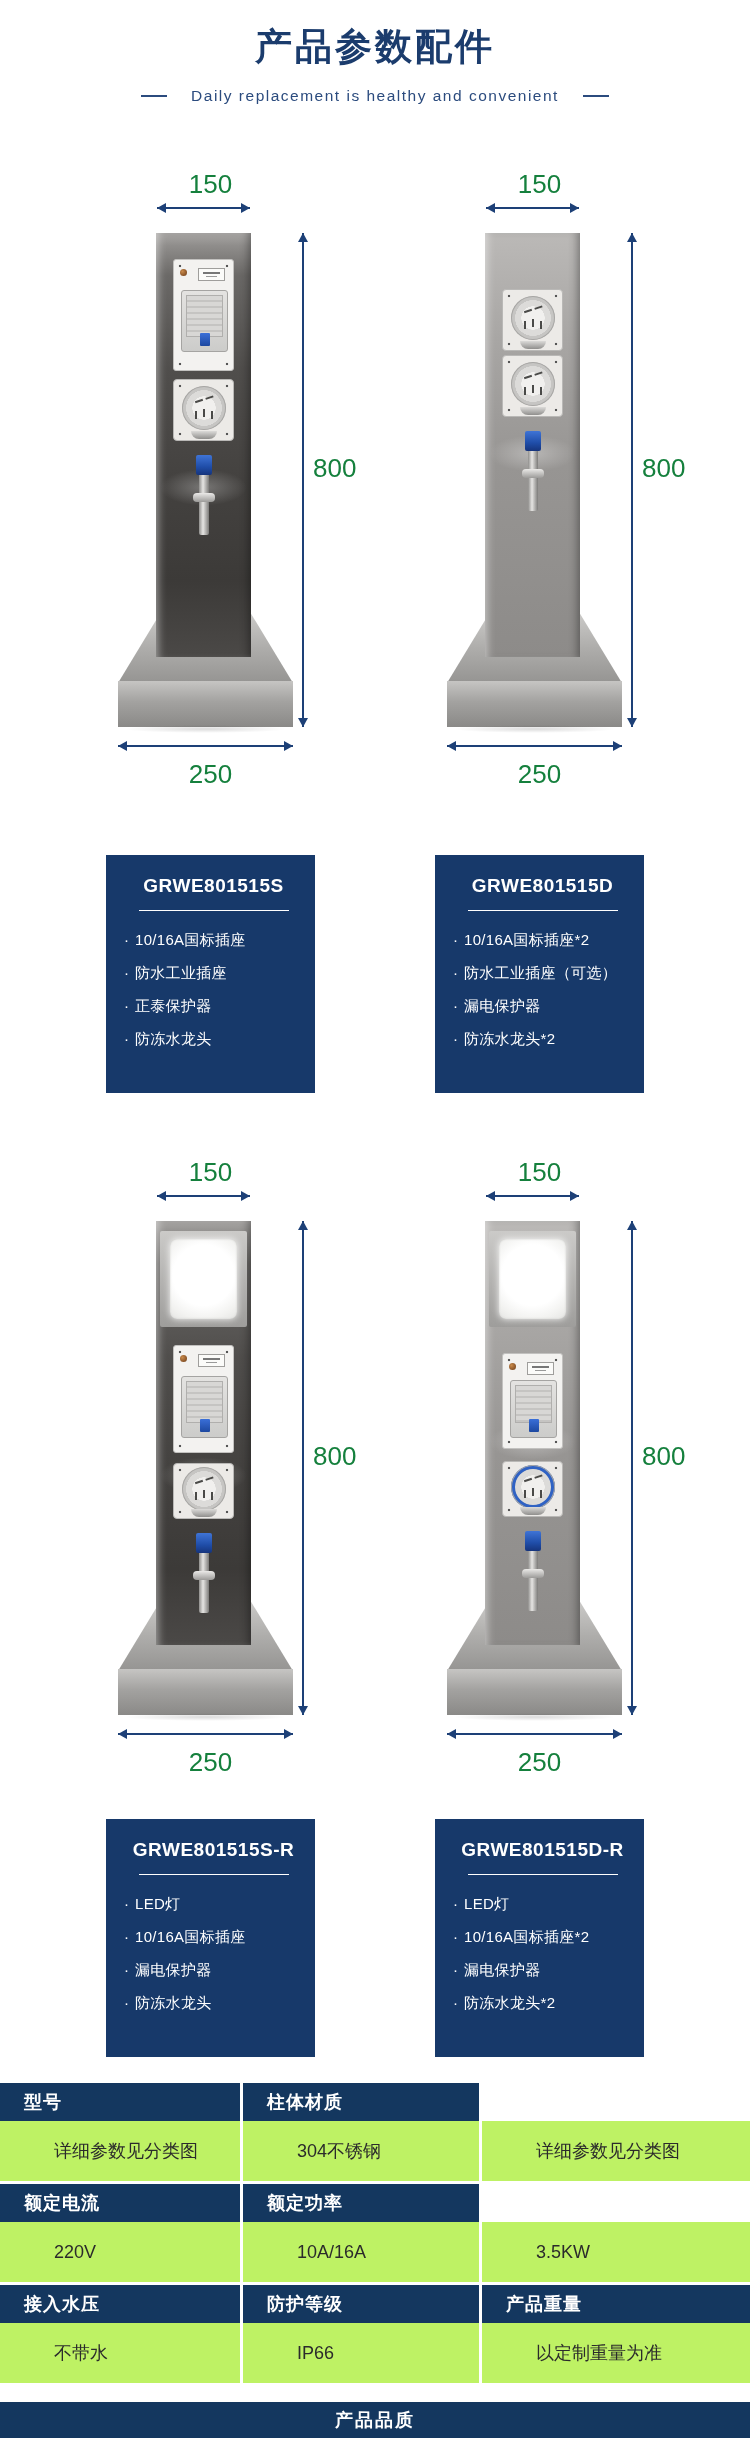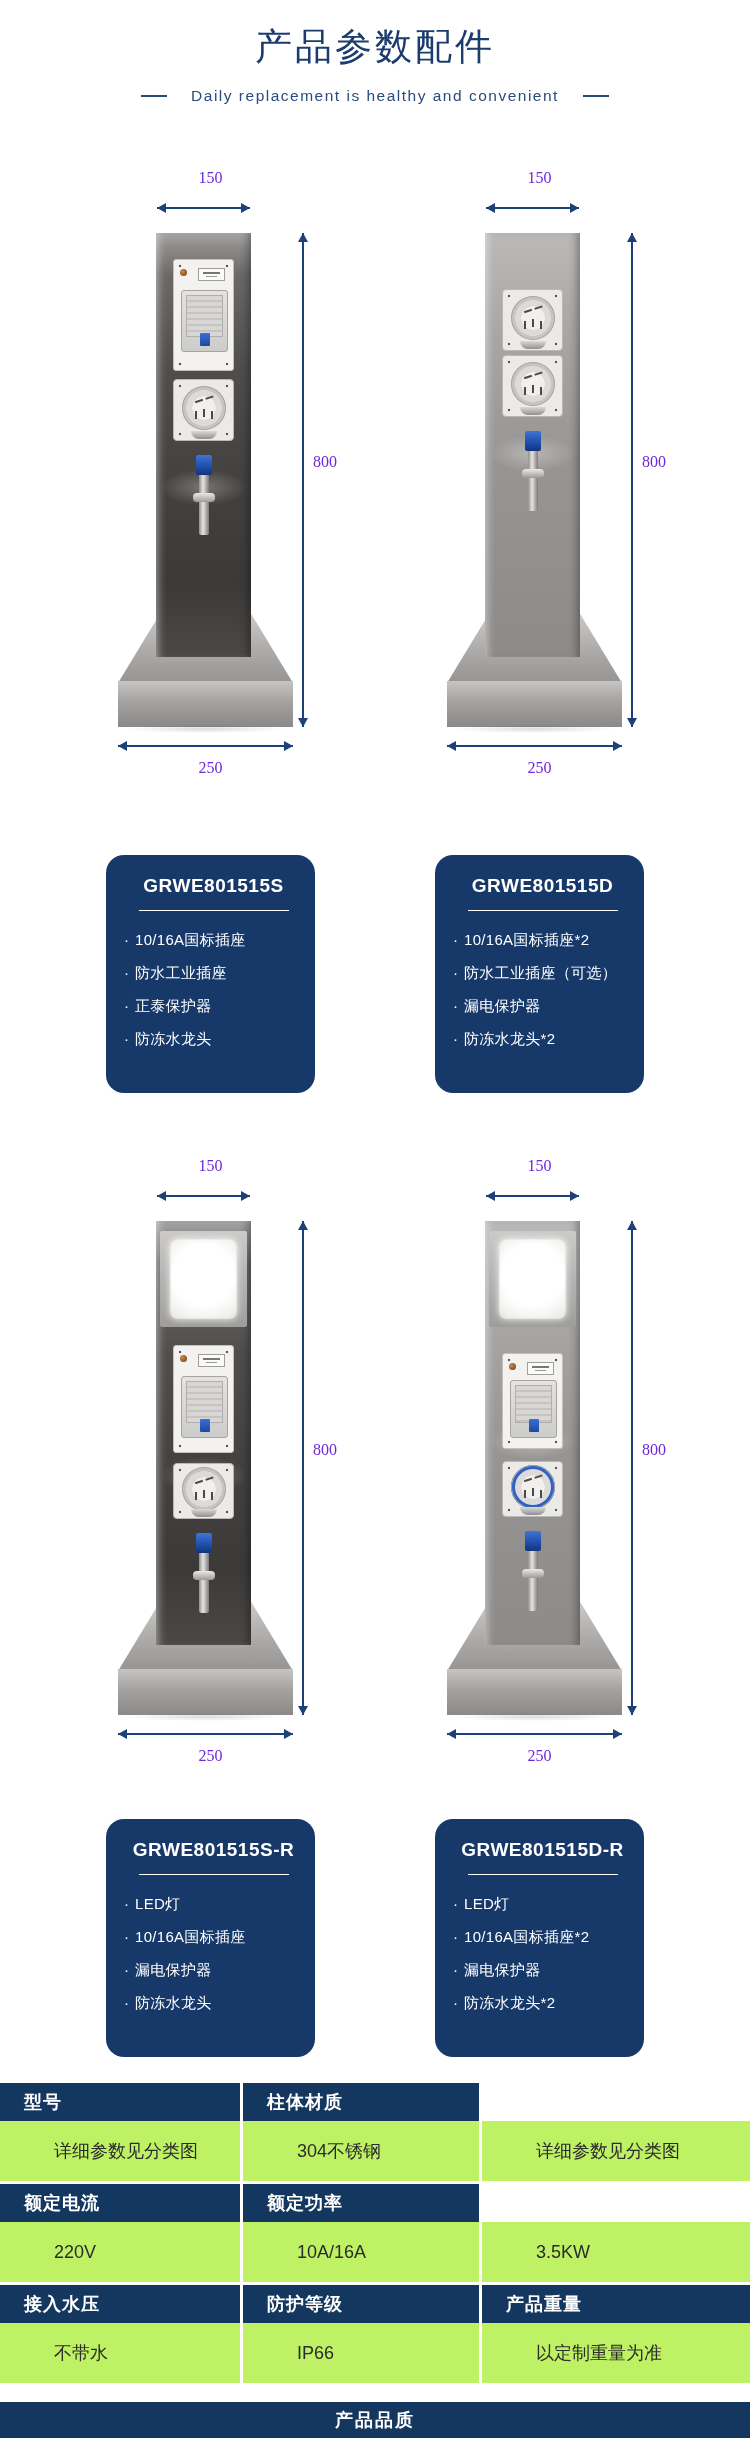--- a/index.html
+++ b/index.html
@@ -10,33 +10,33 @@
     --dim:#1d4077;
   }
   *{margin:0;padding:0;box-sizing:border-box;}
   html,body{margin:0;padding:0;}
   body{
     width:750px;height:2443px;background:#fff;position:relative;overflow:hidden;
     font-family:"Liberation Sans","DejaVu Sans",sans-serif;
   }
   
   .header{padding-top:22px;text-align:center;}
-  .page-title{font-size:37px;font-weight:normal;color:var(--title-text);letter-spacing:3px;}
+  .page-title{font-size:37px;font-weight:bold;color:var(--title-text);letter-spacing:3px;}
   .subtitle-row{margin-top:15px;display:flex;align-items:center;justify-content:center;gap:24px;}
   .dash{width:26px;height:2px;background:var(--subtitle-text);}
   .subtitle{font-size:15.5px;color:var(--subtitle-text);letter-spacing:1.5px;}
   
   .pair-row{width:750px;display:flex;justify-content:center;gap:120px;}
   .figures-row.r1{margin-top:56px;}
   .figures-row.r2{margin-top:56px;}
   .cards-row.r1{margin-top:64px;}
   .cards-row.r2{margin-top:40px;}
   
   .figure{position:relative;width:209px;height:630px;}
-  .dim-label{position:absolute;font-size:16px;color:#6d28d9;font-family:Liberation Serif, serif;}
+  .dim-label{position:absolute;font-size:26px;color:#15803d;}
   .dim-w{top:8px;left:0;width:100%;text-align:center;}
   .dim-b{top:598px;left:0;width:100%;text-align:center;}
   .dim-h{left:207px;top:292px;width:50px;}
   .h-arrow{position:absolute;height:2px;background:var(--dim);}
   .h-arrow::before{content:'';position:absolute;left:0;top:-4px;border:5px solid transparent;border-left:0;border-right:9px solid var(--dim);}
   .h-arrow::after{content:'';position:absolute;right:0;top:-4px;border:5px solid transparent;border-right:0;border-left:9px solid var(--dim);}
   .arrow-w{top:46px;left:51px;width:93px;}
   .arrow-b{top:584px;left:12px;width:175px;}
   .v-arrow{position:absolute;width:2px;background:var(--dim);left:196px;top:72px;height:494px;}
   .v-arrow::before{content:'';position:absolute;top:0;left:-4px;border:5px solid transparent;border-top:0;border-bottom:9px solid var(--dim);}
@@ -108,21 +108,21 @@
   .v2 .socket.s2{top:122px;}
   .v2 .faucet{top:198px;}
   .v3 .cpanel{top:124px;height:108px;}
   .v3 .socket{top:242px;height:56px;}
   .v3 .faucet{top:312px;}
   .v4 .cpanel{top:132px;height:96px;}
   .v4 .breaker{top:26px;height:58px;}
   .v4 .socket{top:240px;height:56px;}
   .v4 .faucet{top:310px;}
   
-  .card{width:209px;height:238px;background:var(--navy-card);color:#fff;padding:20px 12px 0 18px;border-radius:18px;}
+  .card{width:209px;height:238px;background:var(--navy-card);color:#fff;padding:20px 12px 0 18px;}
   .card-title{text-align:center;font-size:19px;font-weight:bold;letter-spacing:.5px;}
   .card-rule{width:150px;height:1px;background:#fff;margin:13px auto 12px;}
   .feature{position:relative;font-size:15px;line-height:33px;padding-left:11px;letter-spacing:.3px;}
   .feature::before{content:'·';position:absolute;left:0;top:0;}
   
   .spec-table{width:750px;margin-top:26px;}
   .grid{display:grid;grid-template-columns:240px 236px 268px;column-gap:3px;}
   .grid.h{margin-top:3px;}
   .grid.h:first-child{margin-top:0;}
   .th{background:var(--navy-table);color:#fff;font-weight:bold;font-size:18px;height:38px;line-height:38px;padding-left:24px;letter-spacing:1px;}

